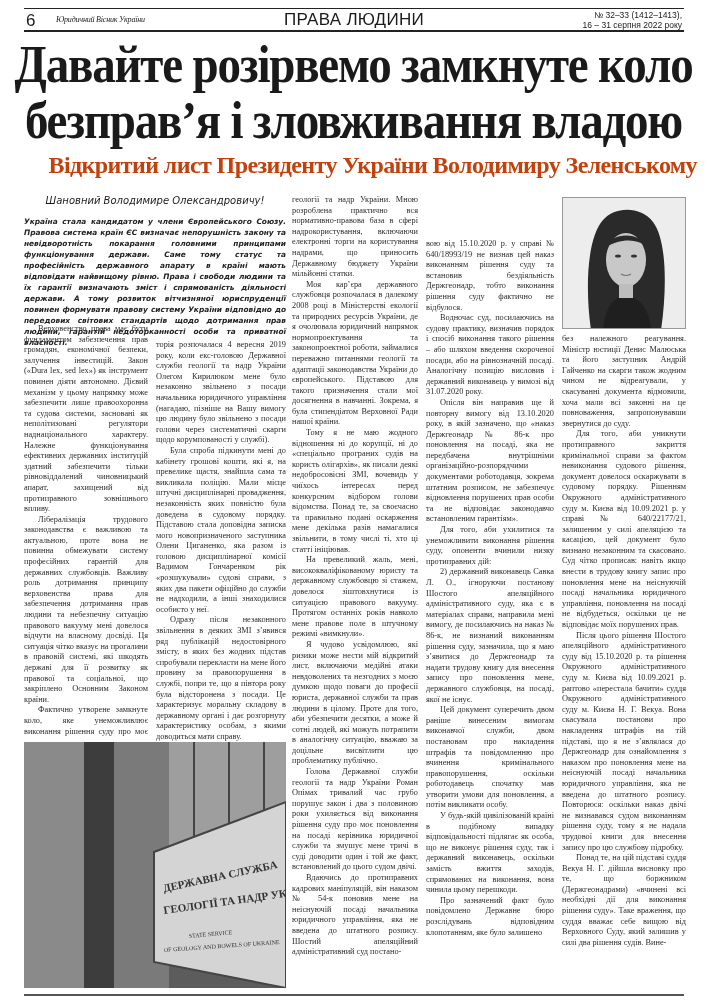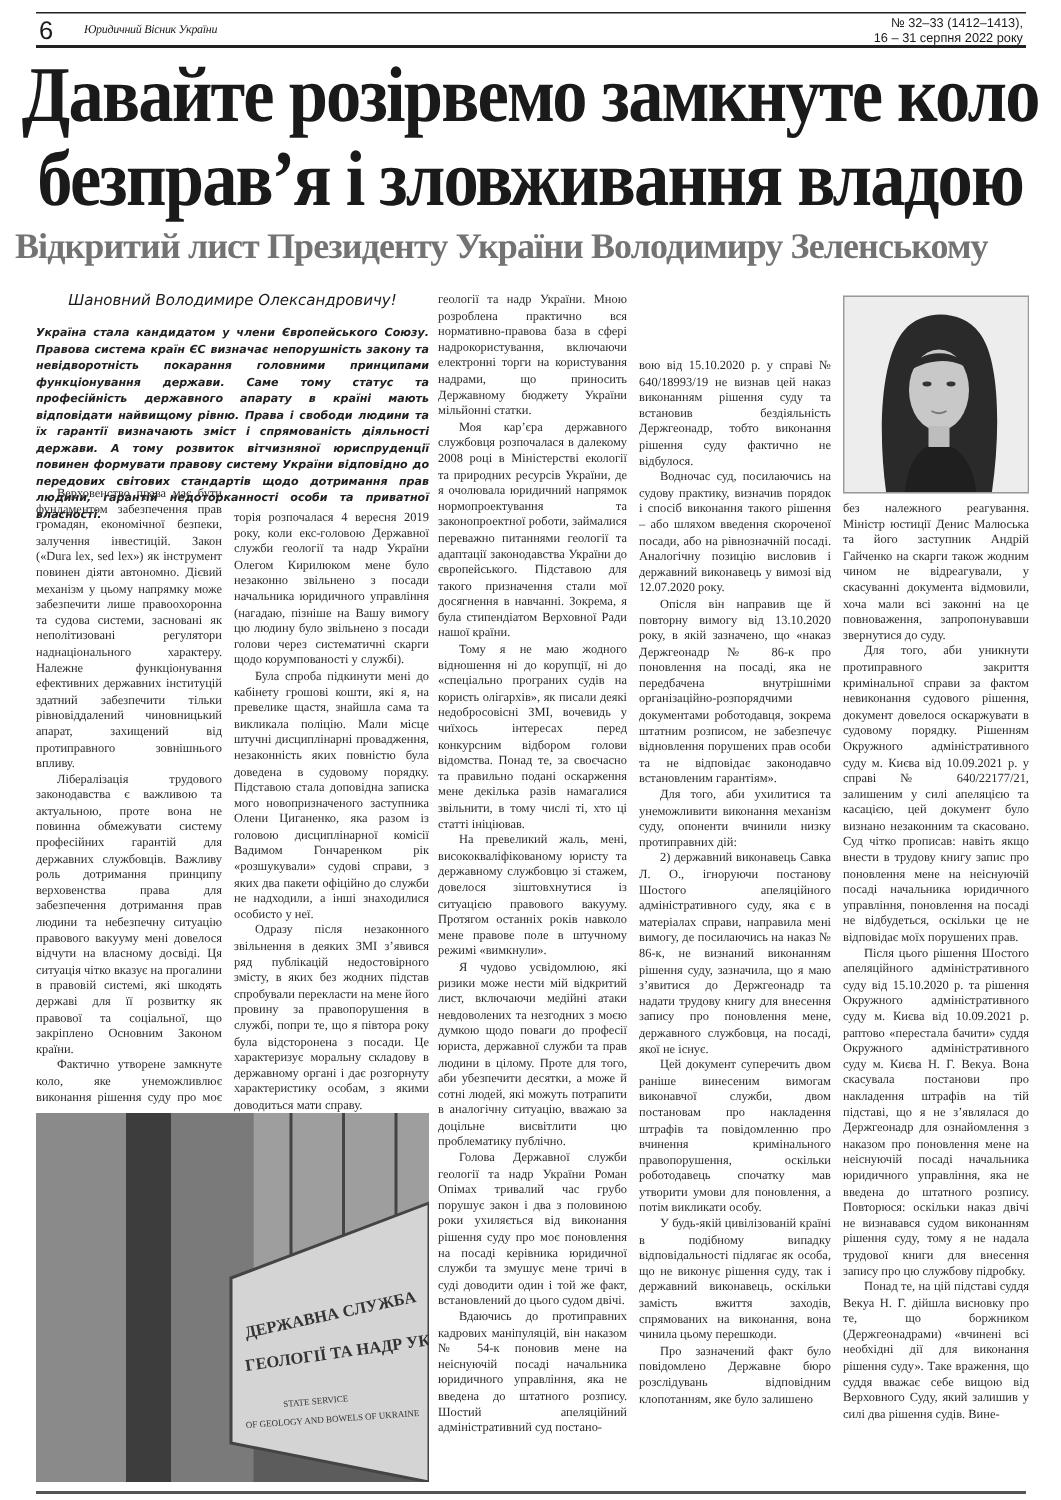--- a/index.html
+++ b/index.html
@@ -4,40 +4,41 @@
 <style>
   * { box-sizing: border-box; margin: 0; padding: 0; }
   html, body { width: 707px; height: 1000px; background: #ffffff; overflow: hidden; }
   body { position: relative; font-family: "Liberation Serif", serif; color: #1a1a1a; }
   .header { position: absolute; left: 24px; top: 8px; width: 660px; height: 24px; border-top: 1px solid #222; border-bottom: 2px solid #222; }
   .page-num { position: absolute; left: 2px; top: 2px; font-family: "Liberation Sans", sans-serif; font-size: 17px; }
   .logo { position: absolute; left: 32px; top: 6px; font-family: "Liberation Serif", serif; font-size: 8px; letter-spacing: -0.2px; font-style: italic; }
   .rubric { position: absolute; left: 0; right: 0; top: 1px; text-align: center; font-family: "Liberation Sans", sans-serif; font-size: 17px; letter-spacing: 0.3px; }
   .issue { position: absolute; right: 2px; top: 1px; text-align: right; font-family: "Liberation Sans", sans-serif; font-size: 8.5px; line-height: 10px; }
   .title { position: absolute; left: 10px; width: 687px; top: 36px; text-align: center; font-family: "Liberation Serif", serif; font-weight: bold; font-size: 47px; line-height: 50px; letter-spacing: -1.2px; transform: scaleY(1.12); transform-origin: top center; }
-  .subtitle { position: absolute; left: 10px; width: 687px; top: 152px; text-align: left; font-family: "Liberation Serif", serif; font-weight: bold; font-size: 24px; letter-spacing: -0.6px; color: #737373; }
+  .subtitle { position: absolute; left: 10px; width: 687px; top: 152px; text-align: right; font-family: "Liberation Serif", serif; font-weight: bold; font-size: 24px; letter-spacing: -0.6px; color: #c2410c; }
   .salutation { position: absolute; left: 24px; width: 262px; top: 195px; text-align: center; font-family: "DejaVu Sans", sans-serif; font-style: italic; font-size: 10px; }
   .intro { position: absolute; left: 24px; width: 262px; top: 216px; font-family: "DejaVu Sans", sans-serif; font-style: italic; font-weight: bold; font-size: 7.4px; line-height: 11px; text-align: justify; color: #222; }
   .col { position: absolute; font-size: 8.3px; line-height: 10.6px; text-align: justify; hyphens: auto; color: #2b2b2b; }
   .col p { text-indent: 14px; }
   .c1 { left: 24px; width: 124px; top: 324px; height: 412px; overflow: hidden; }
   .c2 { left: 156px; width: 130px; top: 340px; height: 412px; overflow: hidden; }
   .c3 { left: 292px; width: 126px; top: 195px; height: 795px; overflow: hidden; }
   .c4 { left: 426px; width: 128px; top: 195px; height: 795px; overflow: hidden; margin-top: 44px; }
   .c5 { left: 562px; width: 124px; top: 334px; height: 656px; overflow: hidden; }
   .portrait { position: absolute; left: 562px; top: 197px; width: 124px; height: 132px; background: #ececec; border: 1px solid #999; overflow: hidden; }
   .building { position: absolute; left: 24px; top: 742px; width: 262px; height: 246px; background: linear-gradient(135deg, #6a6a6a 0%, #3a3a3a 30%, #8a8a8a 55%, #bdbdbd 75%, #5a5a5a 100%); overflow: hidden; }
   .footer-rule { position: absolute; left: 24px; top: 994px; width: 660px; border-top: 2px solid #555; }
 </style>
 </head>
 <body>
 
 <div class="header">
   <span class="page-num">6</span>
   <span class="logo">Юридичний Вісник України</span>
+  <span class="rubric">ПРАВА ЛЮДИНИ</span>
   <div class="issue">
     <div>№ 32–33 (1412–1413),</div>
     <div>16 – 31 серпня 2022 року</div>
   </div>
 </div>
 
 <h1 class="title">Давайте розірвемо замкнуте коло безправ’я і зловживання владою</h1>
 <h2 class="subtitle">Відкритий лист Президенту України Володимиру Зеленському</h2>
 
 <div class="salutation">Шановний Володимире Олександровичу!</div>
@@ -61,23 +62,23 @@
   <p>Моя кар’єра державного службовця розпочалася в далекому 2008 році в Міністерстві екології та природних ресурсів України, де я очолювала юридичний напрямок нормопроектування та законопроектної роботи, займалися переважно питаннями геології та адаптації законодавства України до європейського. Підставою для такого призначення стали мої досягнення в навчанні. Зокрема, я була стипендіатом Верховної Ради нашої країни.</p>
   <p>Тому я не маю жодного відношення ні до корупції, ні до «спеціально програних судів на користь олігархів», як писали деякі недобросовісні ЗМІ, вочевидь у чиїхось інтересах перед конкурсним відбором голови відомства. Понад те, за своєчасно та правильно подані оскарження мене декілька разів намагалися звільнити, в тому числі ті, хто ці статті ініціював.</p>
   <p>На превеликий жаль, мені, висококваліфікованому юристу та державному службовцю зі стажем, довелося зіштовхнутися із ситуацією правового вакууму. Протягом останніх років навколо мене правове поле в штучному режимі «вимкнули».</p>
   <p>Я чудово усвідомлюю, які ризики може нести мій відкритий лист, включаючи медійні атаки невдоволених та незгодних з моєю думкою щодо поваги до професії юриста, державної служби та прав людини в цілому. Проте для того, аби убезпечити десятки, а може й сотні людей, які можуть потрапити в аналогічну ситуацію, вважаю за доцільне висвітлити цю проблематику публічно.</p>
   <p>Голова Державної служби геології та надр України Роман Опімах тривалий час грубо порушує закон і два з половиною роки ухиляється від виконання рішення суду про моє поновлення на посаді керівника юридичної служби та змушує мене тричі в суді доводити один і той же факт, встановлений до цього судом двічі.</p>
   <p>Вдаючись до протиправних кадрових маніпуляцій, він наказом № 54-к поновив мене на неіснуючій посаді начальника юридичного управління, яка не введена до штатного розпису. Шостий апеляційний адміністративний суд постано-</p>
 </div>
 
 <div class="col c4">
   <p style="text-indent:0">вою від 15.10.2020 р. у справі № 640/18993/19 не визнав цей наказ виконанням рішення суду та встановив бездіяльність Держгеонадр, тобто виконання рішення суду фактично не відбулося.</p>
-  <p>Водночас суд, посилаючись на судову практику, визначив порядок і спосіб виконання такого рішення – або шляхом введення скороченої посади, або на рівнозначній посаді. Аналогічну позицію висловив і державний виконавець у вимозі від 12.07.2020 року.</p>
+  <p>Водночас суд, посилаючись на судову практику, визначив порядок і спосіб виконання такого рішення – або шляхом введення скороченої посади, або на рівнозначній посаді. Аналогічну позицію висловив і державний виконавець у вимозі від 31.07.2020 року.</p>
   <p>Опісля він направив ще й повторну вимогу від 13.10.2020 року, в якій зазначено, що «наказ Держгеонадр № 86-к про поновлення на посаді, яка не передбачена внутрішніми організаційно-розпорядчими документами роботодавця, зокрема штатним розписом, не забезпечує відновлення порушених прав особи та не відповідає законодавчо встановленим гарантіям».</p>
-  <p>Для того, аби ухилитися та унеможливити виконання механізм суду, опоненти вчинили низку протиправних дій:</p>
+  <p>Для того, аби ухилитися та унеможливити виконання рішення суду, опоненти вчинили низку протиправних дій:</p>
   <p>2) державний виконавець Савка Л. О., ігноруючи постанову Шостого апеляційного адміністративного суду, яка є в матеріалах справи, направила мені вимогу, де посилаючись на наказ № 86-к, не визнаний виконанням рішення суду, зазначила, що я маю з’явитися до Держгеонадр та надати трудову книгу для внесення запису про поновлення мене, державного службовця, на посаді, якої не існує.</p>
   <p>Цей документ суперечить двом раніше винесеним вимогам виконавчої служби, двом постановам про накладення штрафів та повідомленню про вчинення кримінального правопорушення, оскільки роботодавець спочатку мав утворити умови для поновлення, а потім викликати особу.</p>
   <p>У будь-якій цивілізованій країні в подібному випадку відповідальності підлягає як особа, що не виконує рішення суду, так і державний виконавець, оскільки замість вжиття заходів, спрямованих на виконання, вона чинила цьому перешкоди.</p>
   <p>Про зазначений факт було повідомлено Державне бюро розслідувань відповідним клопотанням, яке було залишено</p>
 </div>
 
 <div class="portrait">
   <svg width="124" height="132" viewBox="0 0 124 132">
     <rect width="124" height="132" fill="#ededed"></rect>
     <path d="M28 132 C22 90 24 40 40 22 C52 8 78 8 90 24 C104 42 104 92 98 132 Z" fill="#2a2a2a"></path>

